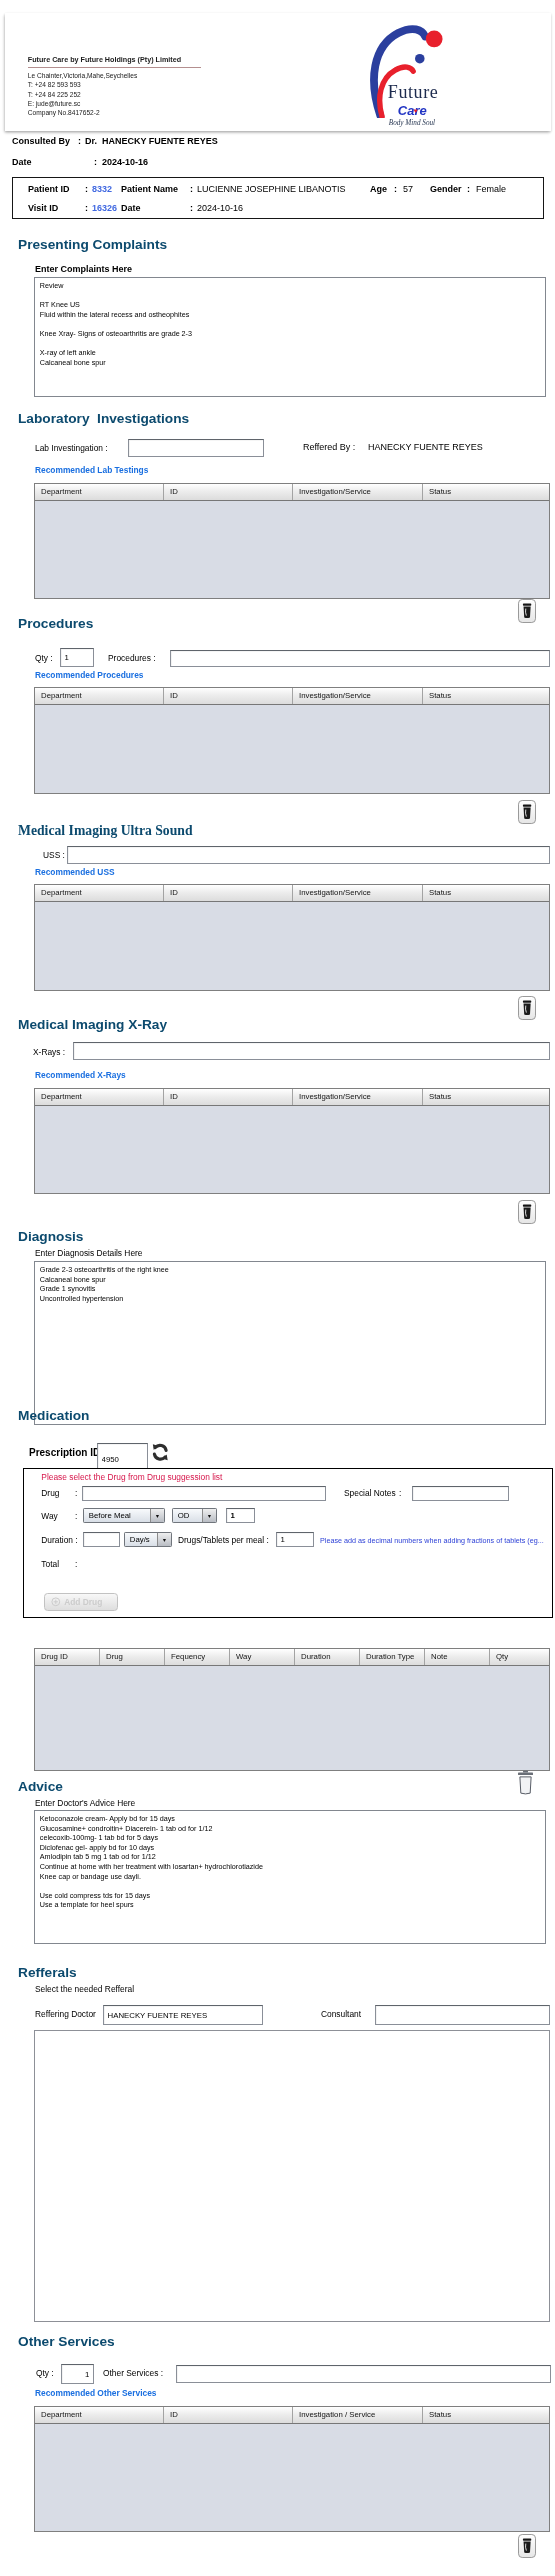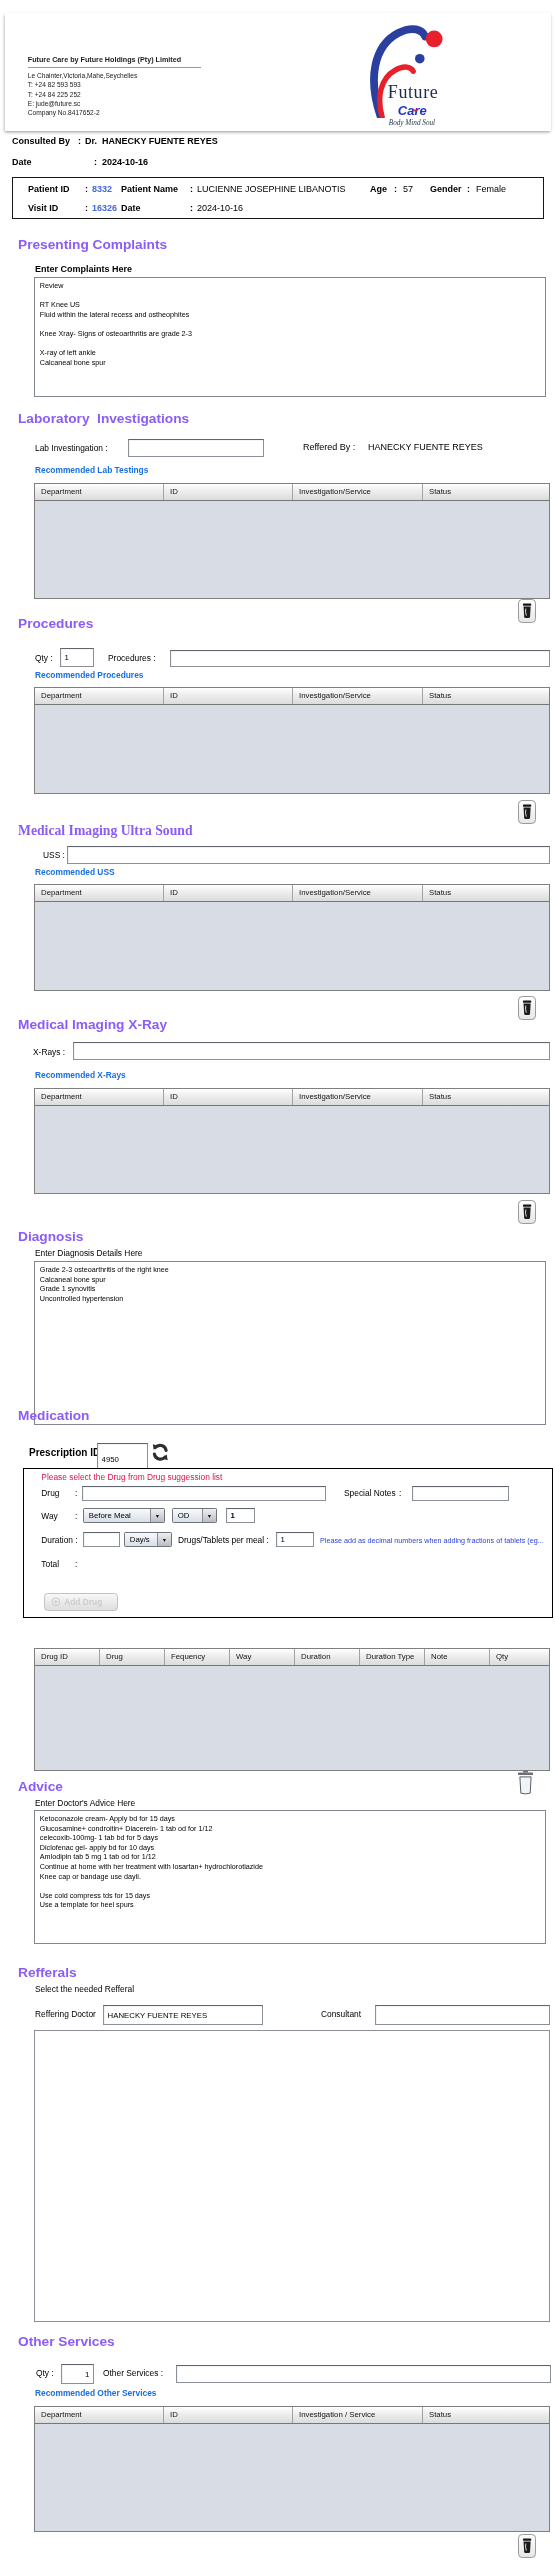--- a/index.html
+++ b/index.html
@@ -12,21 +12,21 @@
            border-bottom:0.6px solid #b48f8f;padding:0 20.3px 3px 0;white-space:pre;}
   .addr{position:absolute;left:23px;top:58px;font-size:6.6px;line-height:9.3px;color:#1a1a1a;}
   .logo-future{position:absolute;left:383px;top:69px;font-family:"Liberation Serif",serif;
                font-size:18px;letter-spacing:0.6px;color:#1d2b4e;}
   .logo-care{position:absolute;left:393px;top:90px;font-family:"Liberation Sans",sans-serif;
              font-style:italic;font-weight:bold;font-size:13px;color:#2235c4;}
   .logo-heart{position:absolute;left:409px;top:94px;font-size:6.6px;color:#e8202c;}
   .logo-tag{position:absolute;left:384px;top:106px;font-family:"Liberation Serif",serif;
             font-style:italic;font-size:7.2px;color:#2b3a55;}
   
-  .h{position:absolute;font-size:13.7px;font-weight:bold;color:#8b5cf6;white-space:pre;}
+  .h{position:absolute;font-size:13.7px;font-weight:bold;color:#0c4a6e;white-space:pre;}
   .blbl{position:absolute;font-size:9px;font-weight:bold;white-space:pre;}
   .lbl{position:absolute;font-size:8.4px;white-space:pre;}
   .lbl15{position:absolute;font-size:9px;white-space:pre;}
   .link{position:absolute;font-size:8.4px;font-weight:bold;color:#1a6fe0;white-space:pre;}
   .blue{color:#4169e1;}
   
   .inp{position:absolute;background:#fff;border:0.6px solid #8a8f98;border-top-color:#5f646b;
        box-shadow:inset 0.6px 0.6px 0.6px rgba(0,0,0,0.08);font:7.8px "Liberation Sans",sans-serif;
        padding:0 3.6px;box-sizing:border-box;outline:none;}
   .ta{position:absolute;background:#fff;border:0.6px solid #82878f;resize:none;

